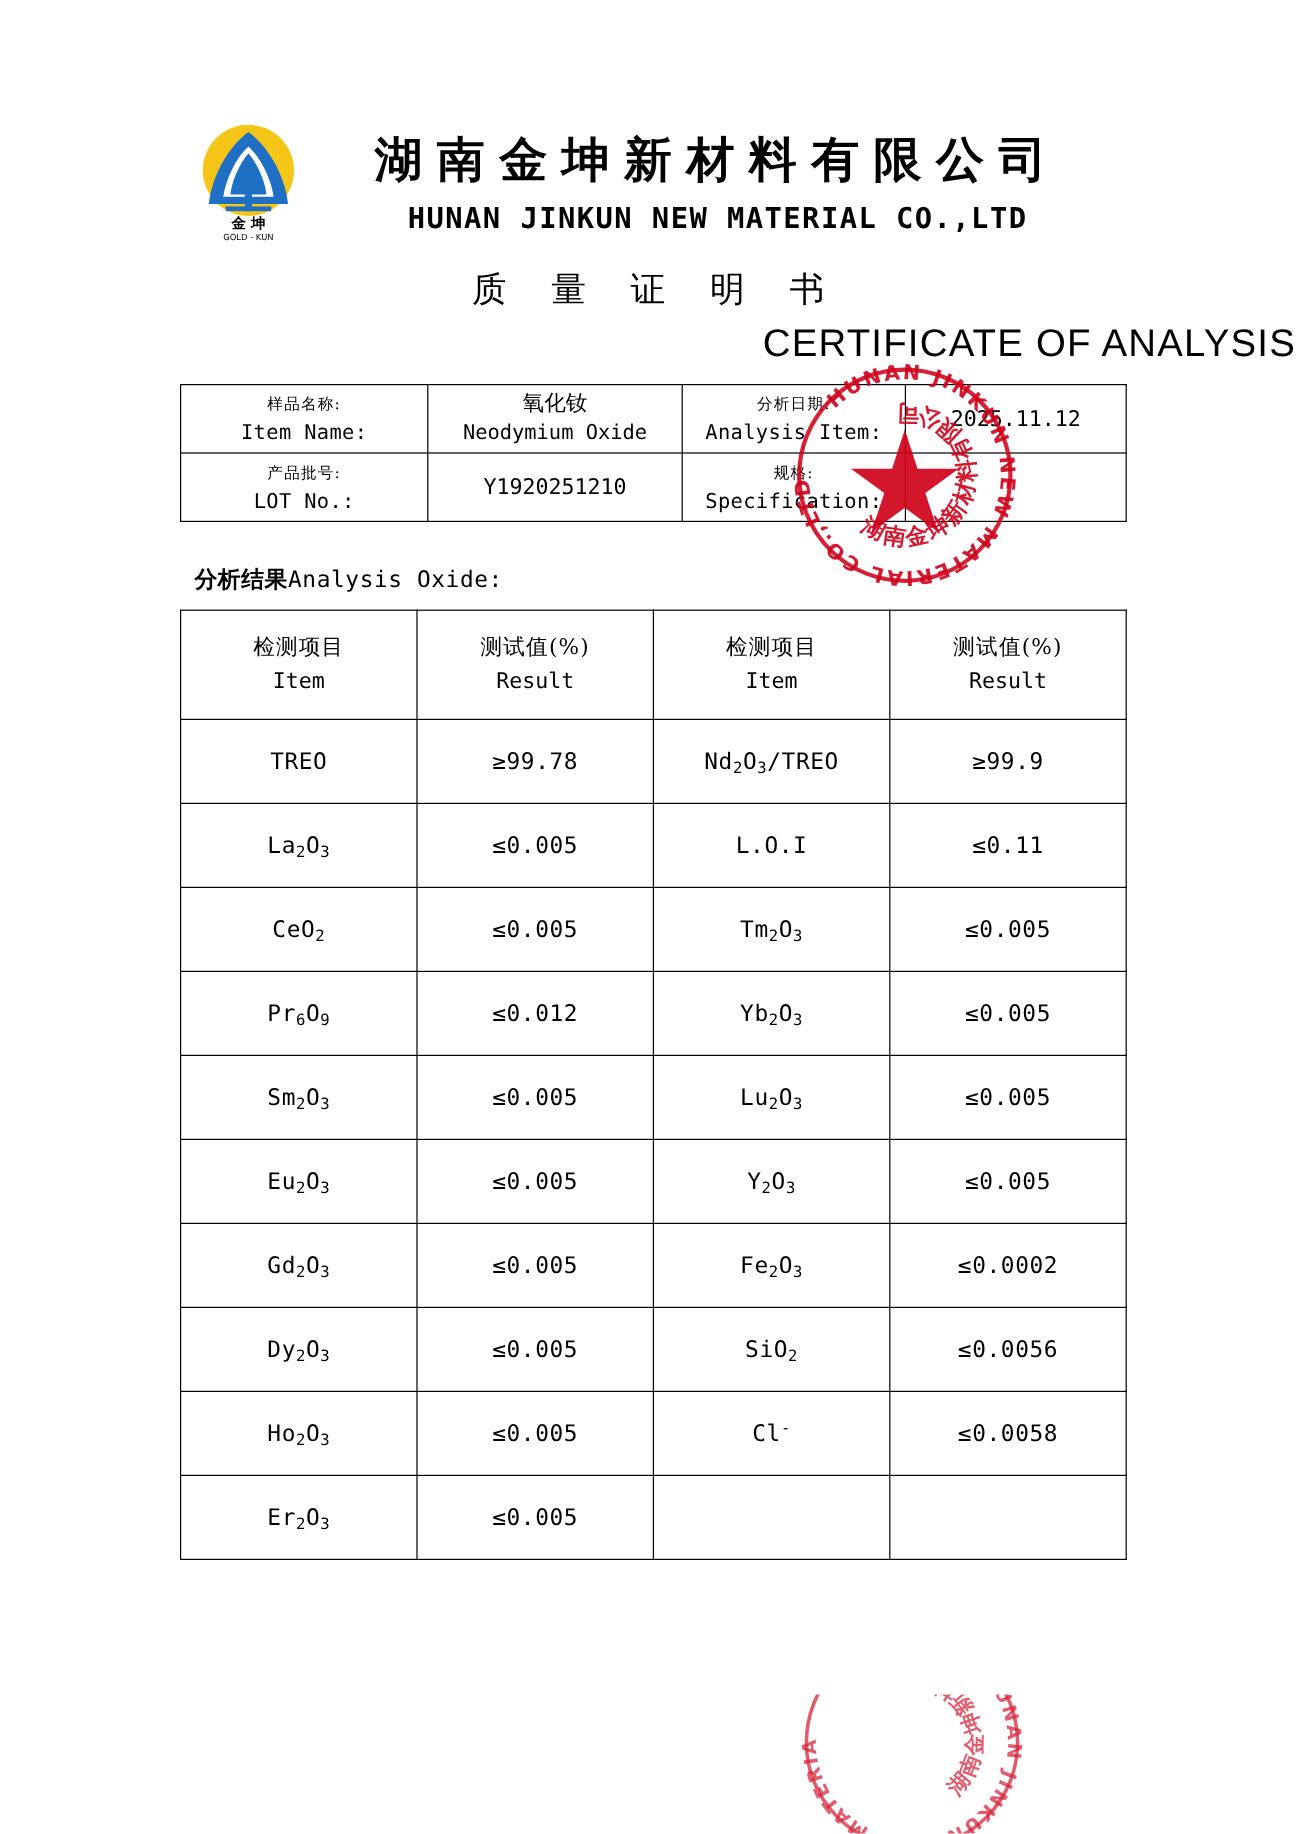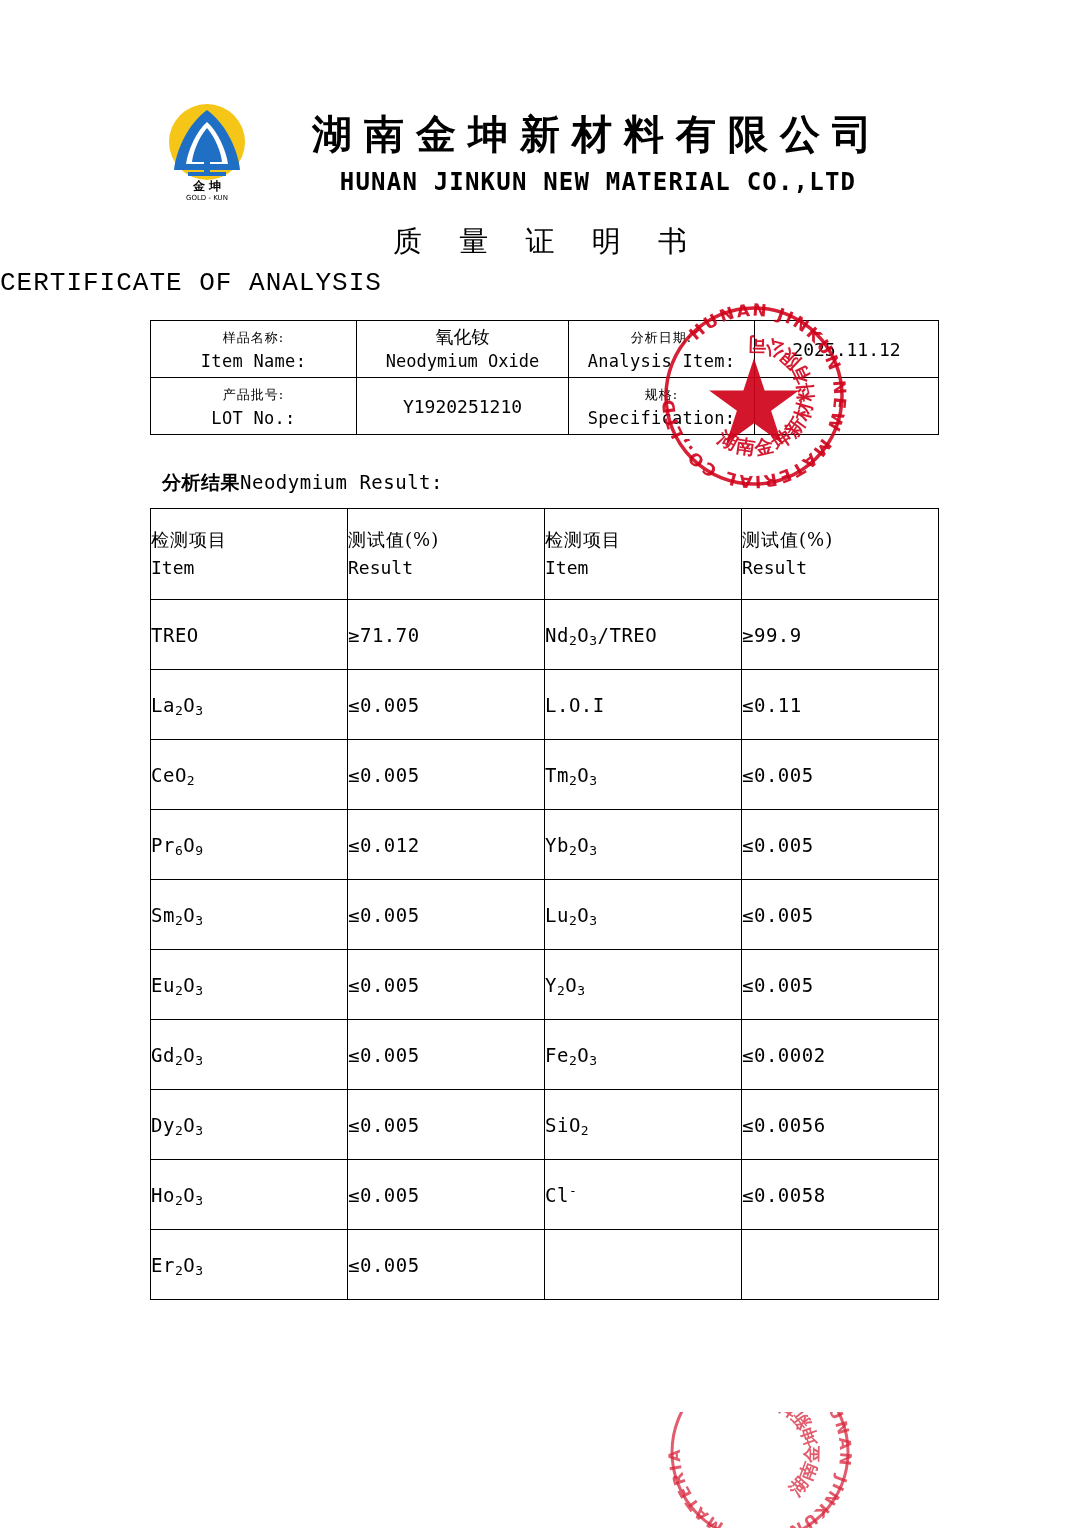--- a/index.html
+++ b/index.html
@@ -74,23 +74,23 @@
     font-weight: normal;
     font-size: 29px;
     letter-spacing: 14px;
     text-indent: 14px;
   }
   .title-en {
     position: absolute;
     left: 0;
     top: 268px;
     width: 1080px;
-    text-align: left;
-    font-family: Liberation Mono, monospace;
-    font-size: 26px;
+    text-align: right;
+    font-family: Liberation Sans, sans-serif;
+    font-size: 32px;
     letter-spacing: 1px;
   }
 
   
   .info-table {
     position: absolute;
     left: 150px;
     top: 320px;
     width: 788px;
     border-collapse: collapse;
@@ -154,21 +154,21 @@
   .result-table {
     position: absolute;
     left: 150px;
     top: 508px;
     width: 788px;
     border-collapse: collapse;
     table-layout: fixed;
   }
   .result-table td, .result-table th {
     border: 1px solid #000;
-    text-align: left;
+    text-align: center;
     vertical-align: middle;
     padding: 0;
     margin-left: 31px;
   }
   .result-table thead td {
     height: 90px;
   }
   .result-table tbody td {
     height: 69px;
   }
@@ -286,21 +286,21 @@
           <div class="lbl-en">Specification:</div>
         </td>
         <td>
           <div class="val-plain"></div>
         </td>
       </tr>
     </tbody>
   </table>
 
   <div class="section-label">
-    <span class="cn">分析结果</span><span class="en">Neodymium Result:</span>
+    <span class="cn">分析结果</span><span class="en">Analysis Oxide:</span>
   </div>
 
   <table class="result-table">
     <colgroup>
       <col style="width:197px">
       <col style="width:197px">
       <col style="width:197px">
       <col style="width:197px">
     </colgroup>
     <thead>
@@ -319,21 +319,21 @@
         </td>
         <td>
           <div class="hdr-cn">测试值(%)</div>
           <div class="hdr-en">Result</div>
         </td>
       </tr>
     </thead>
     <tbody id="result-body">
         <tr>
           <td><span class="cell">TREO</span></td>
-          <td><span class="cell">≥71.70</span></td>
+          <td><span class="cell">≥99.78</span></td>
           <td><span class="cell">Nd<sub>2</sub>O<sub>3</sub>/TREO</span></td>
           <td><span class="cell">≥99.9</span></td>
         </tr>
         <tr>
           <td><span class="cell">La<sub>2</sub>O<sub>3</sub></span></td>
           <td><span class="cell">≤0.005</span></td>
           <td><span class="cell">L.O.I</span></td>
           <td><span class="cell">≤0.11</span></td>
         </tr>
         <tr>

